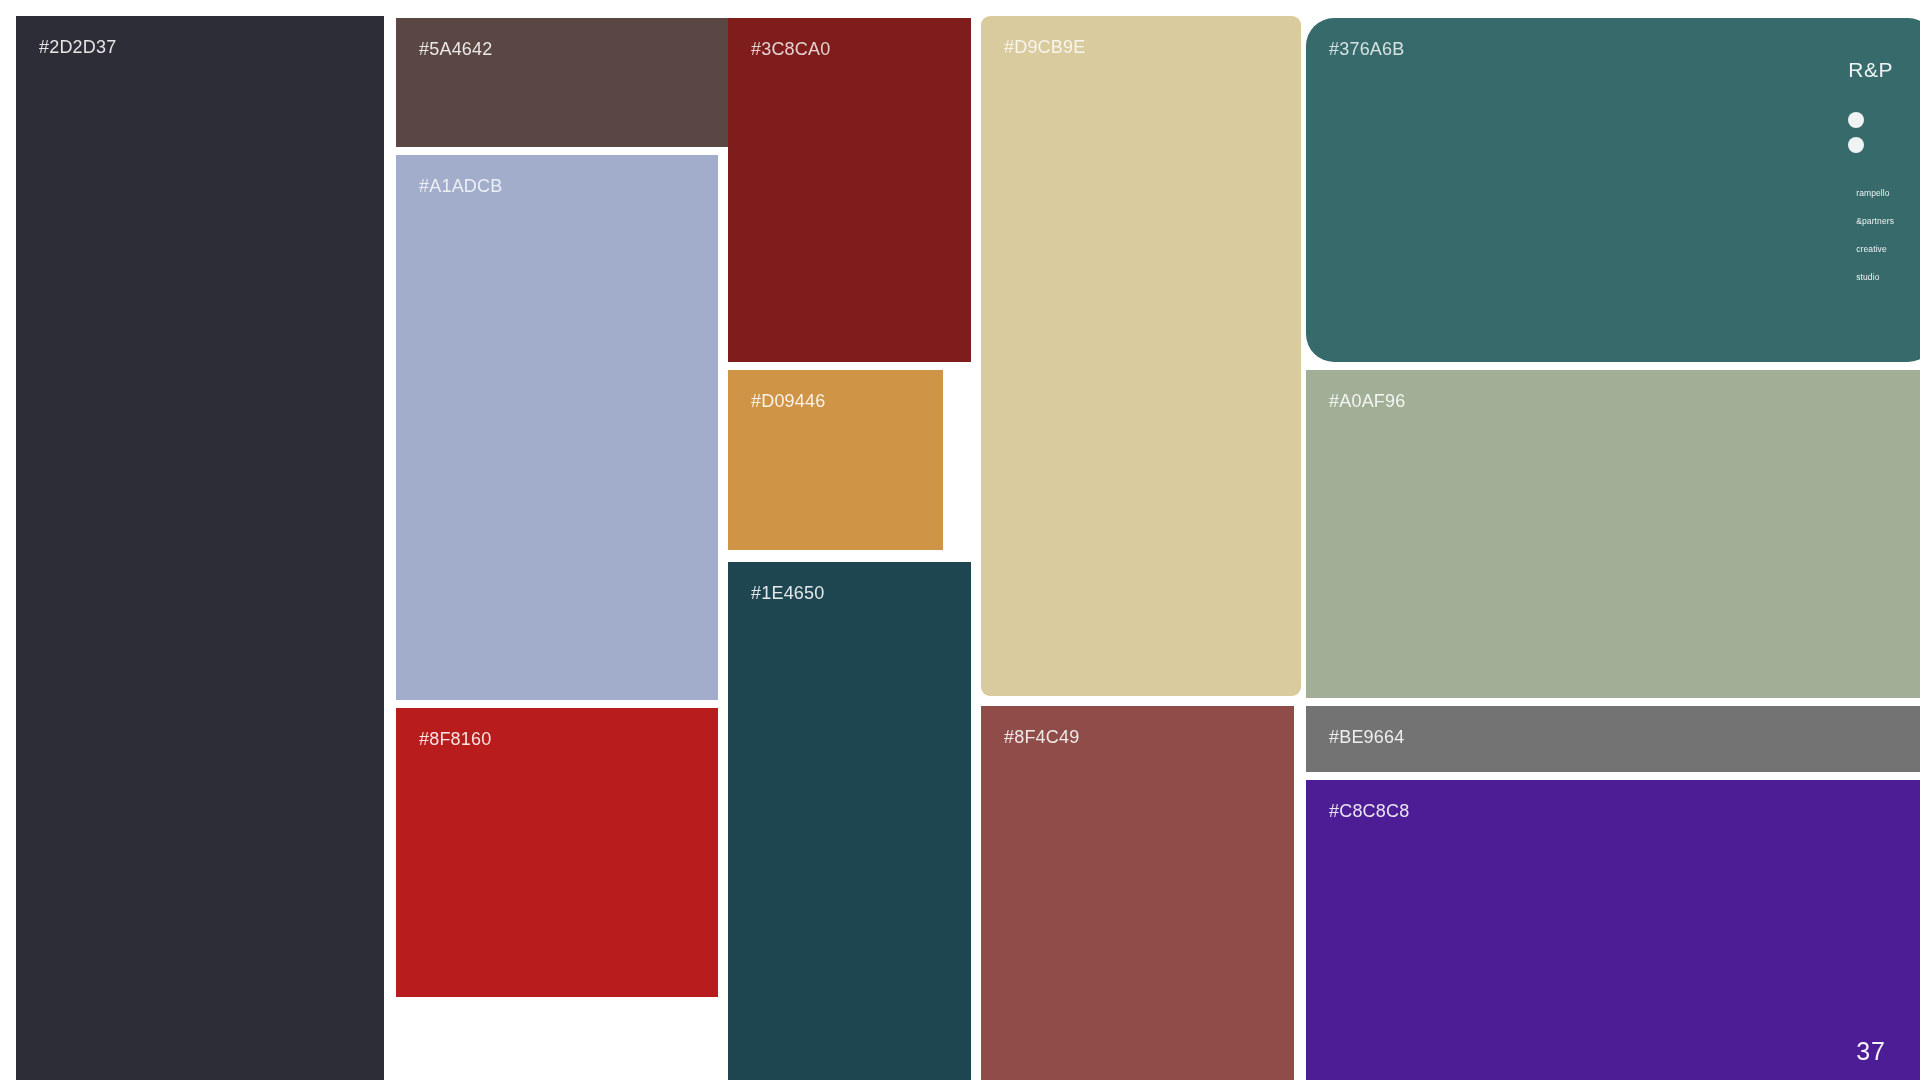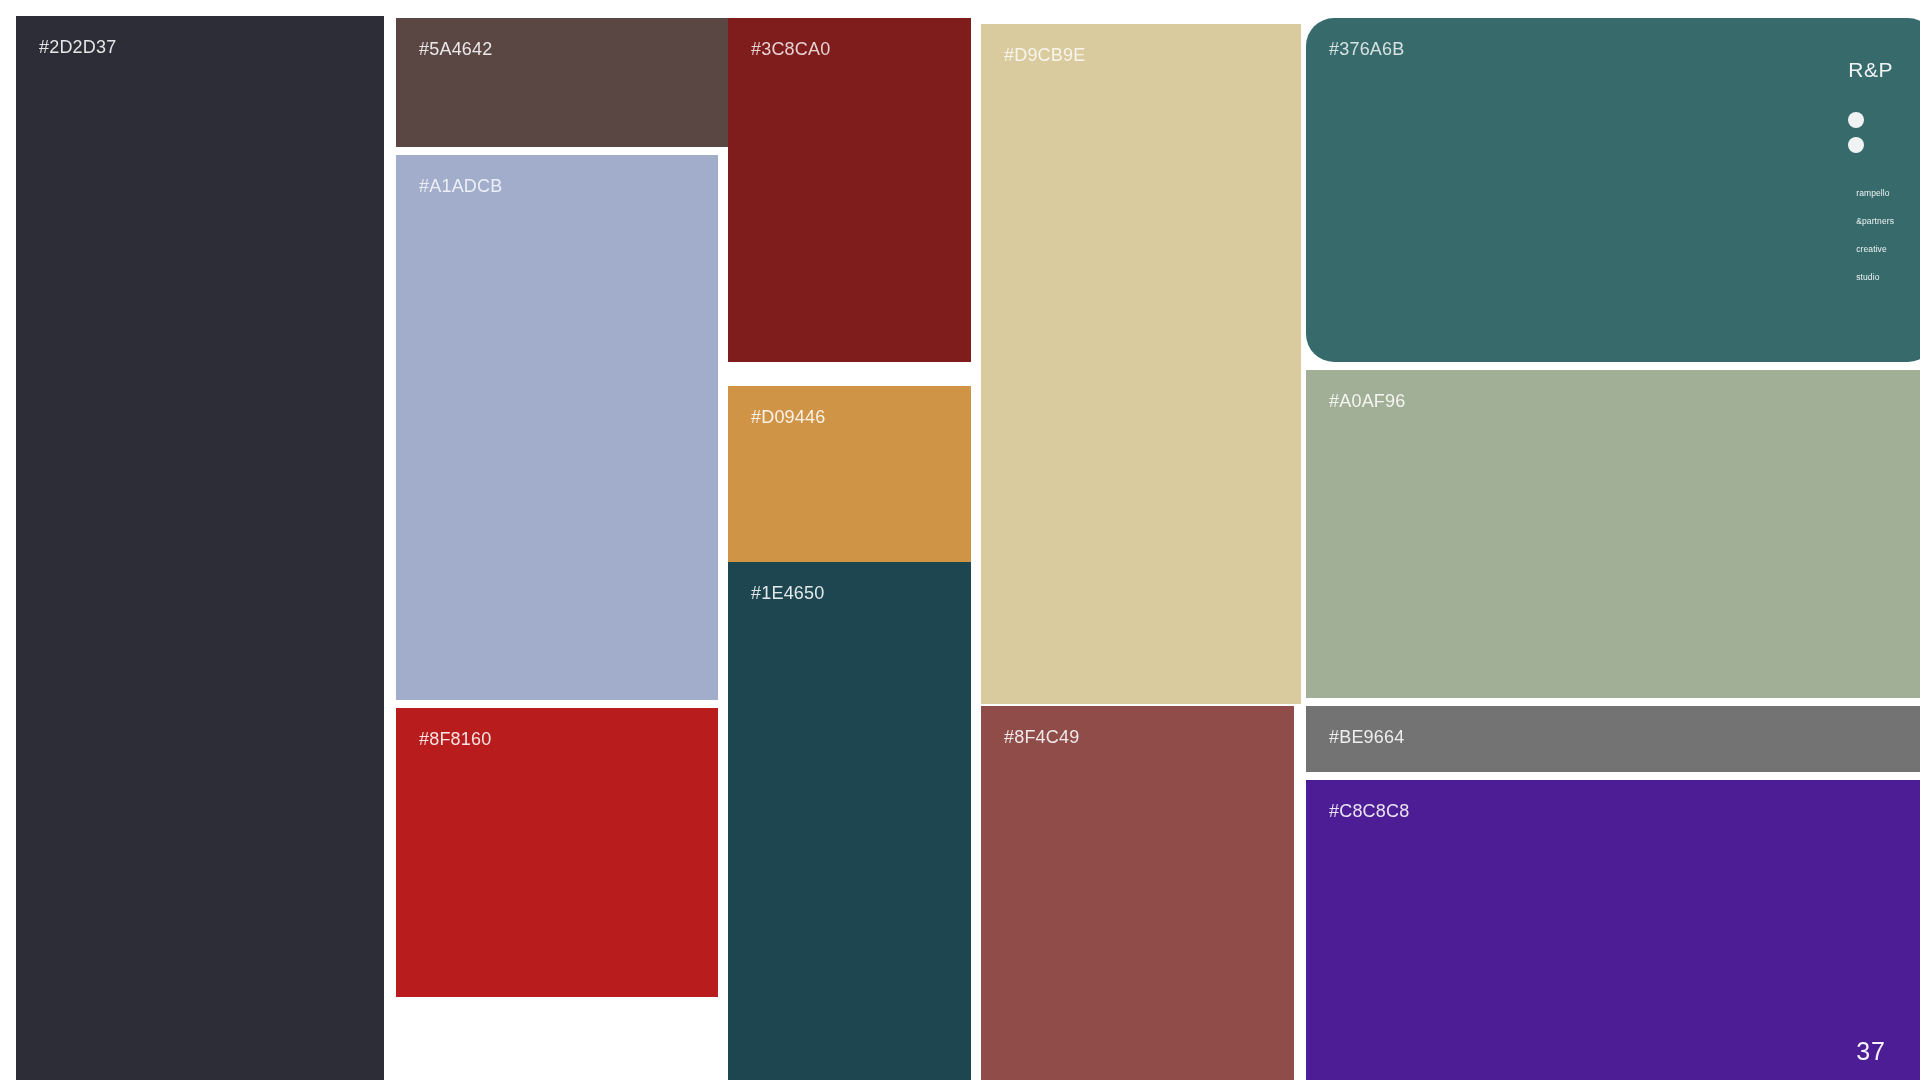--- a/index.html
+++ b/index.html
@@ -106,27 +106,27 @@
       </div>
       <div class="swatch" style="left: 380px; width: 322px; top: 139px; height: 545px; background: rgb(161, 173, 203);">
         <div class="swatch-label dim">#A1ADCB</div>
       </div>
       <div class="swatch" style="left: 380px; width: 322px; top: 692px; height: 289px; background: #b91c1c;">
         <div class="swatch-label">#8F8160</div>
       </div>
       <div class="swatch" style="left: 712px; width: 243px; top: 2px; height: 344px; background: #7f1d1d;">
         <div class="swatch-label dim">#3C8CA0</div>
       </div>
-      <div class="swatch" style="left: 712px; width: 243px; top: 370px; height: 180px; background: rgb(208, 148, 70);">
+      <div class="swatch" style="left: 712px; width: 215px; top: 354px; height: 180px; background: rgb(208, 148, 70);">
         <div class="swatch-label">#D09446</div>
       </div>
       <div class="swatch" style="left: 712px; width: 243px; top: 546px; height: 534px; background: rgb(30, 70, 80);">
         <div class="swatch-label">#1E4650</div>
       </div>
-      <div class="swatch" style="left: 965px; width: 320px; top: 8px; height: 680px; background: rgb(217, 203, 158);">
+      <div class="swatch" style="left: 965px; width: 320px; top: 0; height: 680px; background: rgb(217, 203, 158); border-radius: 9px;">
         <div class="swatch-label dim">#D9CB9E</div>
       </div>
       <div class="swatch" style="left: 965px; width: 313px; top: 690px; height: 390px; background: rgb(143, 76, 73);">
         <div class="swatch-label">#8F4C49</div>
       </div>
       <div class="swatch" style="left: 1290px; width: 630px; top: 2px; height: 344px; background: rgb(55, 106, 107); border-radius: 28px;">
         <div class="swatch-label dim">#376A6B</div>
       </div>
       <div class="swatch" style="left: 1290px; width: 630px; top: 354px; height: 328px; background: rgb(160, 175, 150);">
         <div class="swatch-label">#A0AF96</div>

